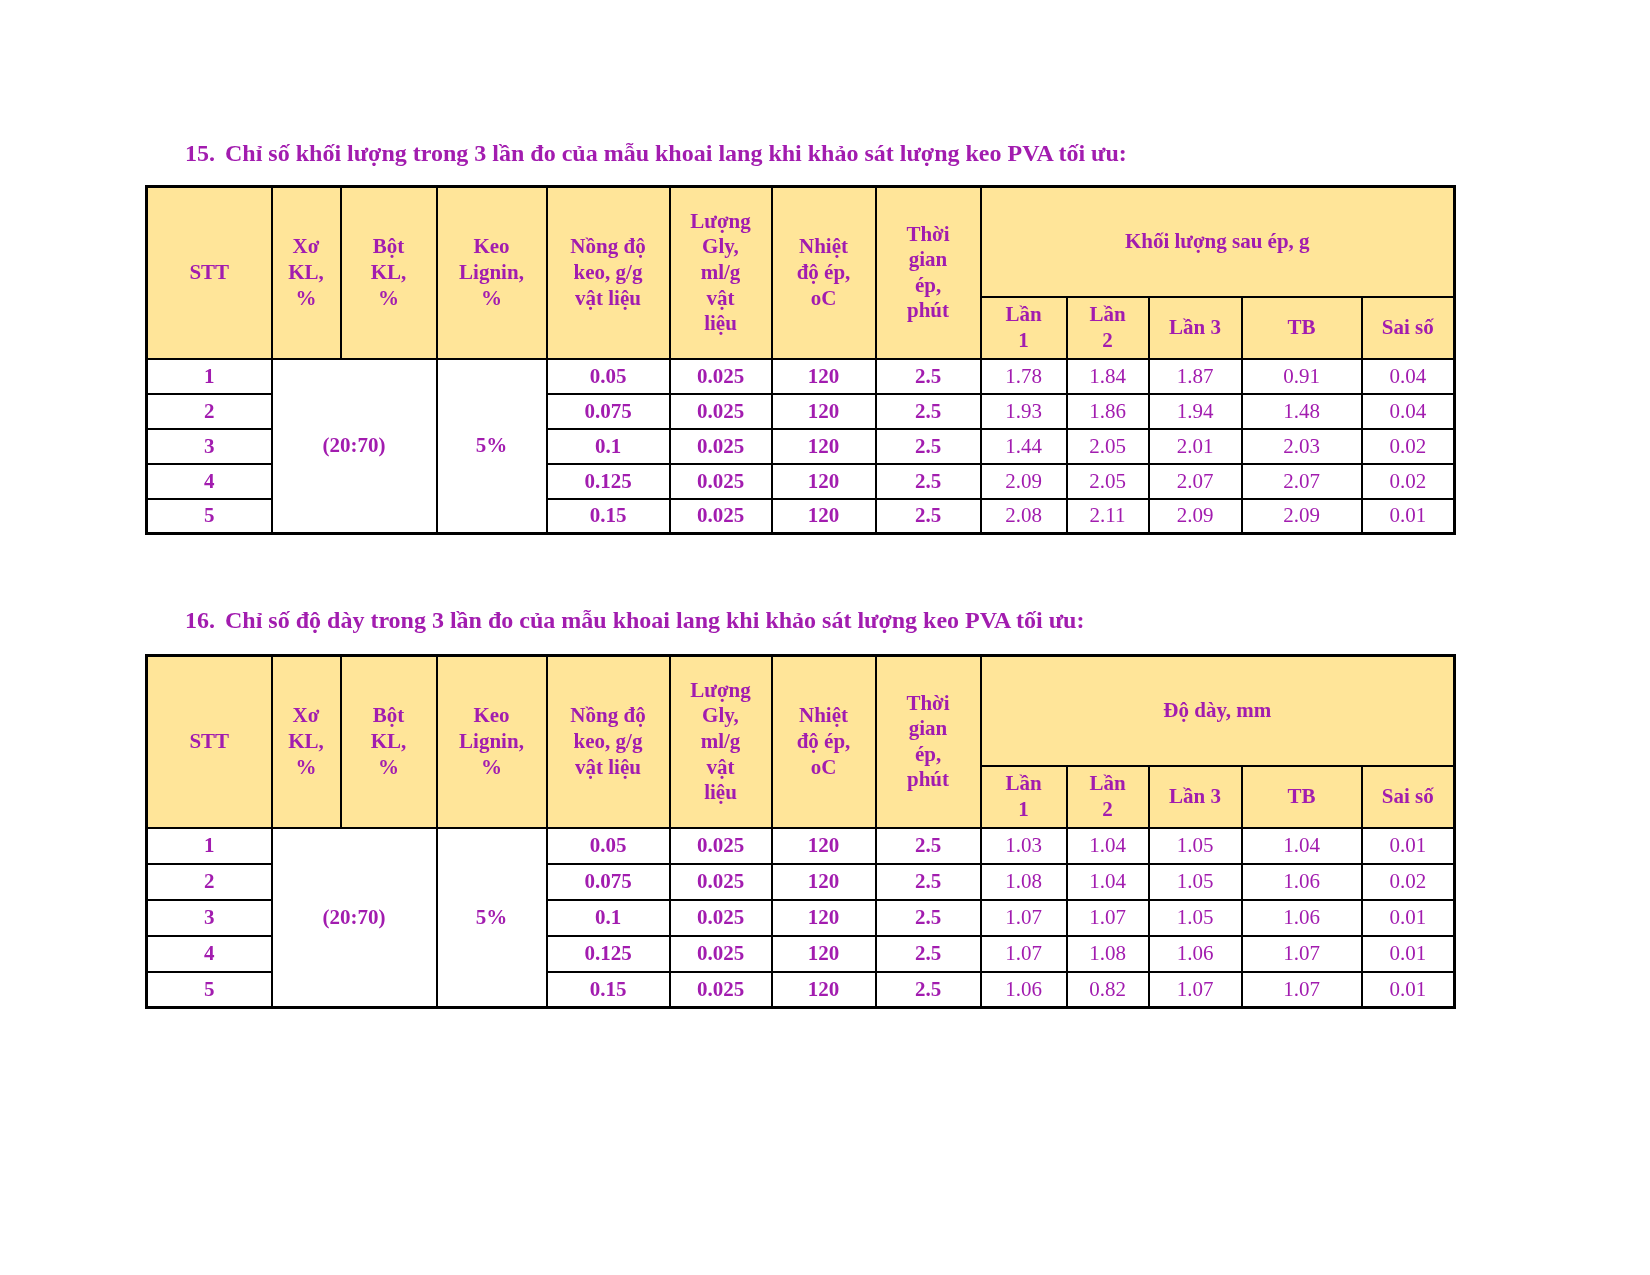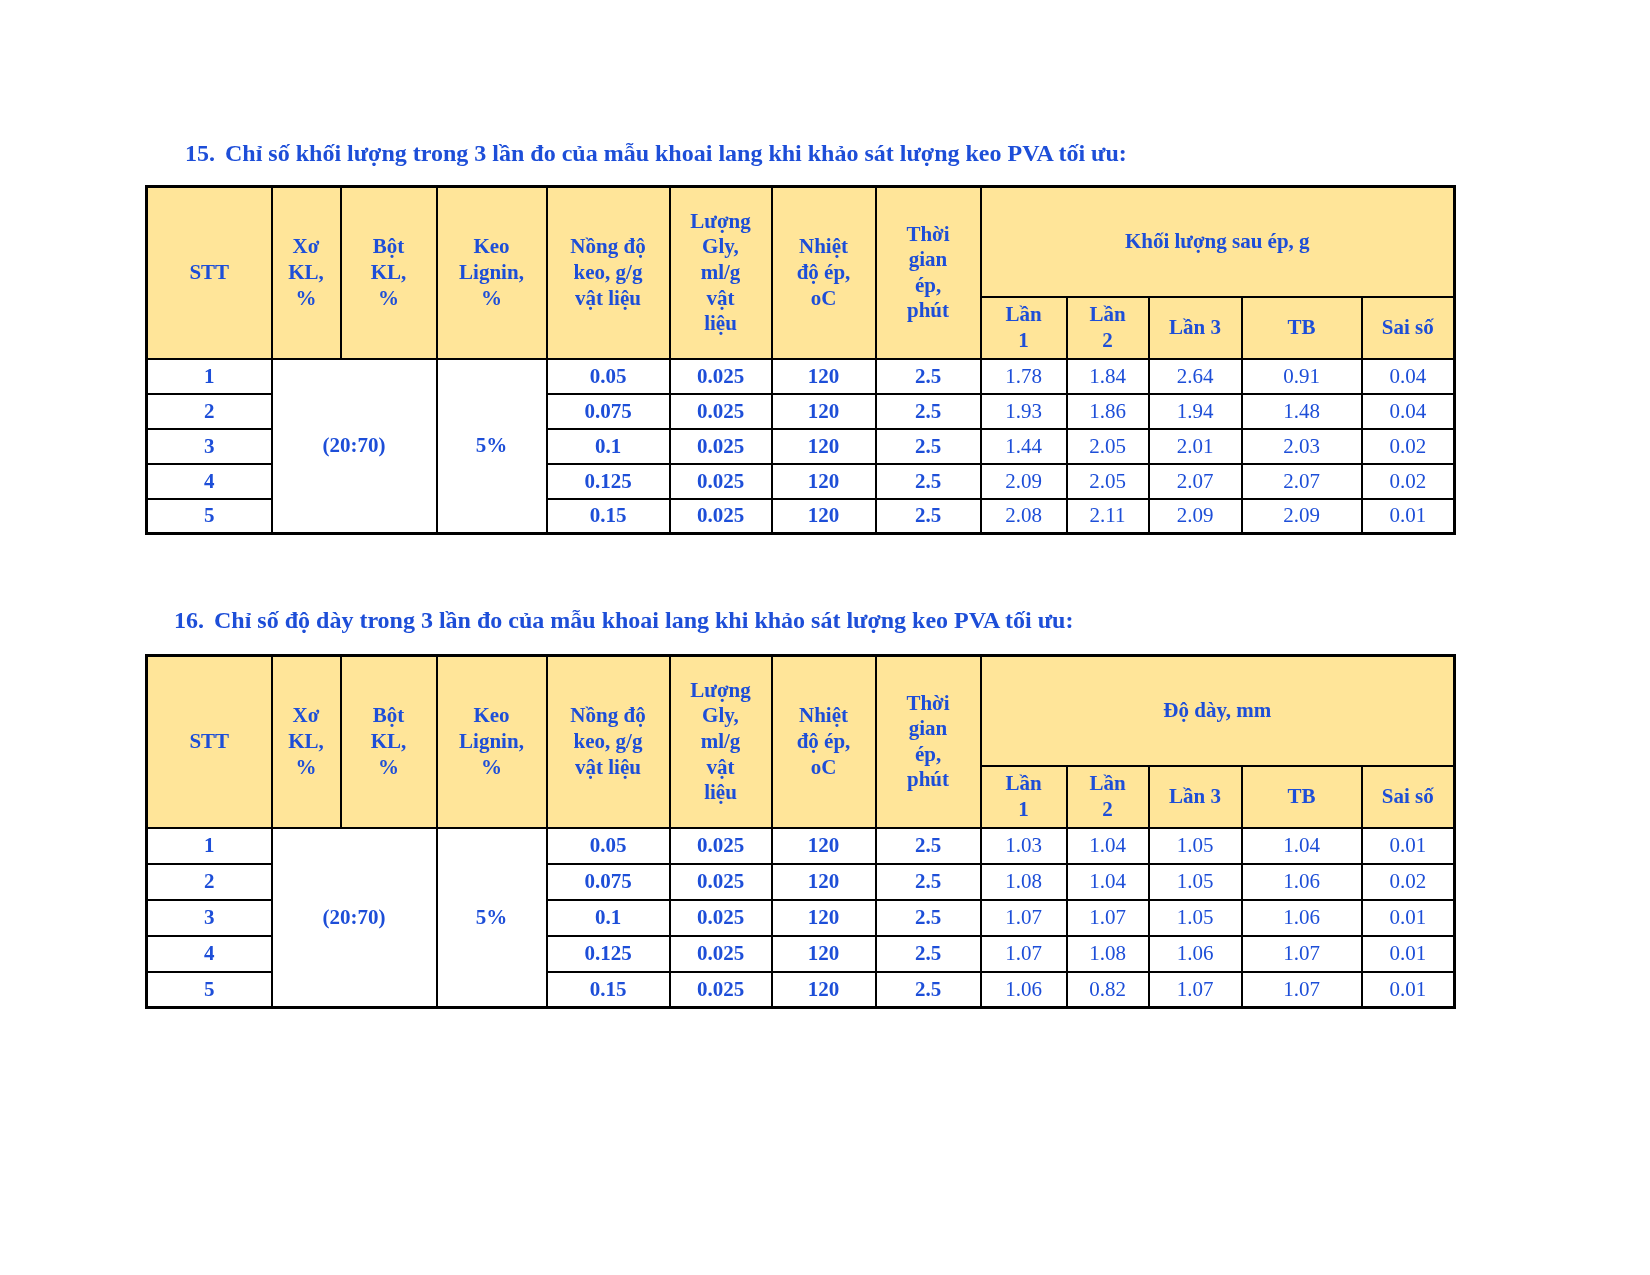--- a/index.html
+++ b/index.html
@@ -2,21 +2,21 @@
 <html style="--header-bg: #FFE599; --border-c: #000000; --page-bg: #FFFFFF;"><head>
 <meta charset="utf-8">
 <style>
   html, body { margin: 0; padding: 0; background: #888; }
   .page {
     position: relative;
     width: 1650px;
     height: 1275px;
     background: var(--page-bg, #ffffff);
     font-family: "Liberation Serif", serif;
-    color: #1d4ed8;
+    color: #a21caf;
     overflow: hidden;
   }
   .sec-title {
     position: absolute;
     font-size: 24px;
     font-weight: bold;
     white-space: nowrap;
   }
   .sec-title .num { display: inline-block; margin-right: 10px; }
   .data-table {
@@ -119,21 +119,21 @@
       <tr>
         <td class="b">1</td>
         <td class="b" colspan="2" rowspan="5">(20:70)</td>
         <td class="b" rowspan="5">5%</td>
         <td class="b">0.05</td>
         <td class="b">0.025</td>
         <td class="b">120</td>
         <td class="b">2.5</td>
         <td>1.78</td>
         <td>1.84</td>
-        <td>2.64</td>
+        <td>1.87</td>
         <td>0.91</td>
         <td>0.04</td>
       </tr>
       <tr>
         <td class="b">2</td>
         <td class="b">0.075</td>
         <td class="b">0.025</td>
         <td class="b">120</td>
         <td class="b">2.5</td>
         <td>1.93</td>
@@ -174,21 +174,21 @@
         <td class="b">2.5</td>
         <td>2.08</td>
         <td>2.11</td>
         <td>2.09</td>
         <td>2.09</td>
         <td>0.01</td>
       </tr>
     </tbody>
   </table>
 
-  <div class="sec-title" style="left:174px; top:607px;">
+  <div class="sec-title" style="left:185px; top:607px;">
     <span class="num">16.</span><span>Chỉ số độ dày trong 3 lần đo của mẫu khoai lang khi khảo sát lượng keo PVA tối ưu:</span>
   </div>
 
   <table class="data-table t2" style="left:145px; top:654px;">
     <colgroup>
       <col style="width:125px">
         <col style="width:69px">
         <col style="width:96px">
         <col style="width:110px">
       <col style="width:123px">

